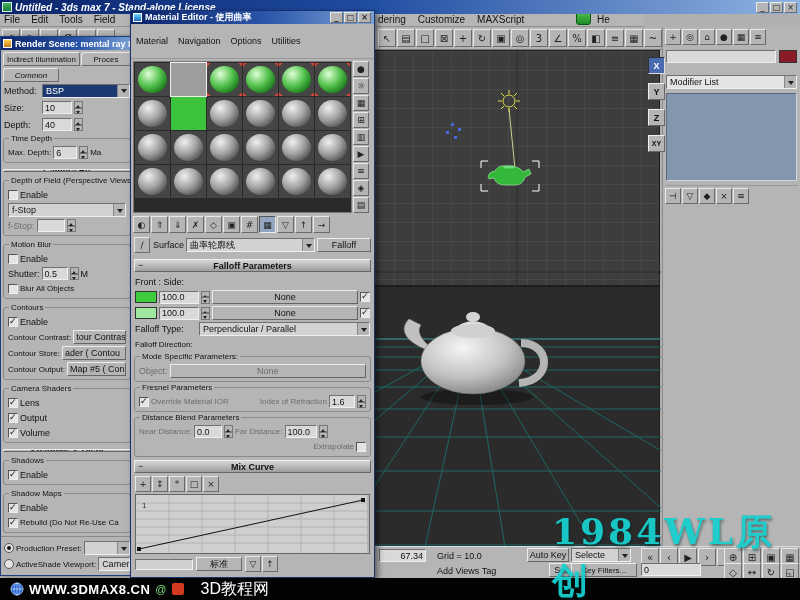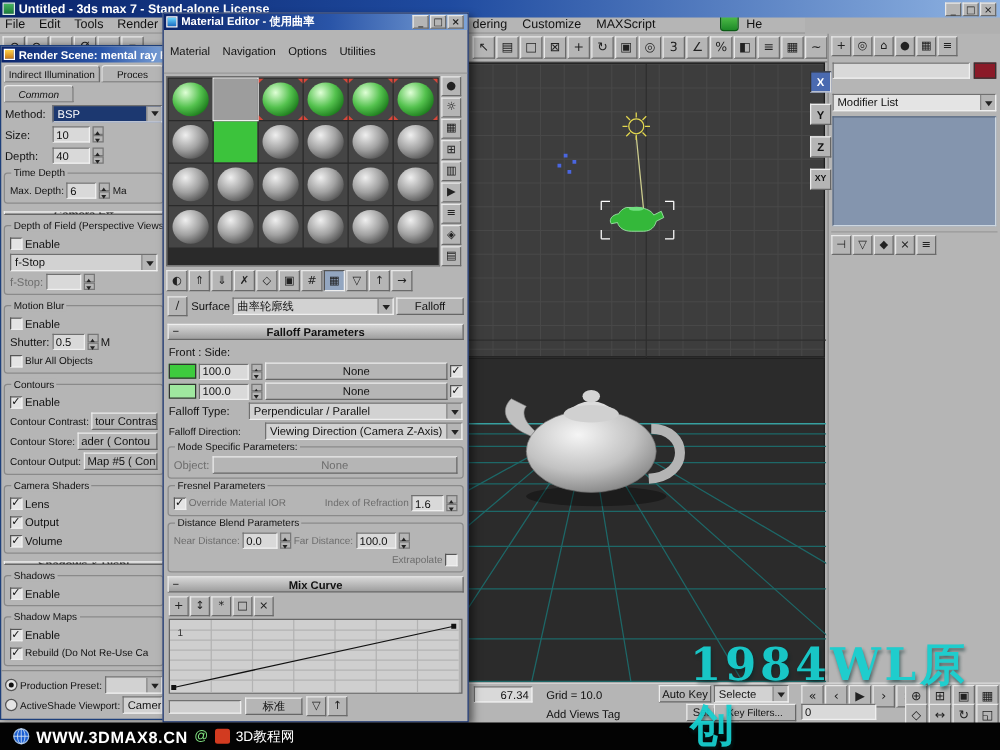--- a/index.html
+++ b/index.html
@@ -32,21 +32,21 @@
 .grp>.legend{position:absolute;top:-5px;left:5px;background:#b5b5b5;padding:0 2px;font-size:8px;white-space:nowrap;}
 .rollout{position:relative;height:13px;margin:3px 2px;background:linear-gradient(#d6d6d6,#9e9e9e);border:1px solid;border-color:#eee #666 #666 #eee;display:flex;align-items:center;justify-content:center;font-size:9px;font-weight:bold;overflow:hidden;}
 .rollout::before{content:"\2212";position:absolute;left:3px;top:0;font-weight:normal;}
 .ico{width:18px;height:18px;margin-right:1px;background:#b5b5b5;border:1px solid;border-color:#e8e8e8 #6a6a6a #6a6a6a #e8e8e8;font-size:10px;display:flex;align-items:center;justify-content:center;color:#222;font-family:"DejaVu Sans",sans-serif;flex:none;}
 .ico.pressed{background:#93a6c0;border-color:#555 #eee #eee #555;}
 .ico16{width:16px;height:16px;font-size:9px;}
 .ico17{width:17px;height:17px;font-size:9px;}
 .winbtn{width:13px;height:11px;font-size:8px;}
 
 
-.titlebar{position:absolute;left:0;top:0;width:800px;height:14px;background:linear-gradient(90deg,#0a246a,#1f4ba0 45%,#8fb3e2);display:flex;align-items:center;padding:0 2px;gap:3px;z-index:2;}
+.titlebar{position:absolute;left:0;top:0;width:800px;height:14px;background:linear-gradient(90deg,#0a246a,#1f4ba0 45%,#8fb3e2);display:flex;align-items:center;padding:0 2px;gap:3px;z-index:2;font-style:italic;}
 .title-text{color:#fff;font-size:10px;font-weight:bold;flex:1;white-space:nowrap;overflow:hidden;}
 .app-icon{width:10px;height:10px;min-width:10px;background:linear-gradient(#45b45f,#1b7a3a);border:1px solid #d8f0dc;}
 .winbtns{display:flex;}
 .menubar{position:absolute;left:0;top:14px;width:644px;height:13px;background:#b5b5b5;border-bottom:1px solid #909090;font-size:10px;}
 .mleft{position:absolute;left:4px;top:0;display:flex;gap:11px;}
 .mright{position:absolute;left:378px;top:0;display:flex;gap:12px;}
 .badge{position:absolute;left:576px;top:-4px;width:15px;height:15px;background:linear-gradient(#59c84f,#1e8a28);border:1px solid #0a5a14;border-radius:3px;}
 .help-part{position:absolute;left:597px;top:0;}
 .toolbar{position:absolute;left:0;top:27px;width:800px;height:23px;background:#b5b5b5;border-bottom:1px solid #7e7e7e;}
 .tb-left{position:absolute;left:2px;top:2px;display:flex;}
@@ -81,21 +81,21 @@
 .sb-selected{left:571px;top:1px;width:60px;}
 .sb-setkey{left:549px;top:16px;width:42px;height:14px;}
 .sb-keyfilters{left:571px;top:16px;width:66px;height:14px;font-size:8px;}
 .sb-time{left:641px;top:1px;display:flex;}
 .sb-timefield{left:641px;top:16px;width:60px;}
 .sb-nava{left:724px;top:1px;display:flex;}
 .sb-navb{left:724px;top:16px;display:flex;}
 .footer{position:absolute;left:0;top:578px;width:800px;height:22px;background:#030303;display:flex;align-items:center;gap:5px;padding-left:10px;z-index:25;}
 .site{color:#fff;font-weight:bold;font-size:13px;letter-spacing:.5px;}
 .sep{color:#7fdf7f;font-size:11px;}
-.sitename{color:#fff;font-size:11px;}
+.sitename{color:#fff;font-size:16px;margin-left:12px;}
 .slogo{width:12px;height:12px;background:#d23b20;border-radius:2px;}
 .watermark{position:absolute;left:552px;top:508px;z-index:30;font-family:"DejaVu Serif",serif;font-size:36px;font-weight:bold;letter-spacing:3px;opacity:.95;text-shadow:1px 2px 3px rgba(0,40,40,.6);}
 
 
 .rs-window{position:absolute;left:0;top:36px;width:134px;height:540px;background:#b5b5b5;border:1px solid #1d3f7a;z-index:5;box-shadow:2px 0 4px rgba(0,0,0,.4);overflow:hidden;display:flex;flex-direction:column;}
 .rs-title{height:13px;min-height:13px;background:linear-gradient(90deg,#0a246a,#2a55a8 60%,#7da3d8);display:flex;align-items:center;gap:3px;padding:0 2px;color:#fff;font-size:9px;font-weight:bold;white-space:nowrap;overflow:hidden;}
 .rs-icon{width:9px;height:9px;min-width:9px;background:linear-gradient(#ffd24a,#c87818);border:1px solid #fff;}
 .rs-tabs{display:flex;gap:1px;margin:2px 2px 0;}
 .tab{background:#b5b5b5;border:1px solid;border-color:#e8e8e8 #6a6a6a #6a6a6a #e8e8e8;border-radius:3px 3px 0 0;height:14px;font-size:8px;display:flex;align-items:center;justify-content:center;padding:0 3px;white-space:nowrap;overflow:hidden;}
 .rs-bottom{margin-top:auto;border-top:1px solid #8a8a8a;padding:2px 0;}
@@ -141,21 +141,21 @@
         <div class="ico winbtn">□</div>
         <div class="ico winbtn">×</div>
       </div>
   </div>
 
   <div class="menubar">
     <div class="mleft">
       <span class="menu-item">File</span>
       <span class="menu-item">Edit</span>
       <span class="menu-item">Tools</span>
-      <span class="menu-item">Render</span>
+      <span class="menu-item">Field</span>
     </div>
     <div class="mright">
       <span class="menu-item">dering</span>
       <span class="menu-item">Customize</span>
       <span class="menu-item">MAXScript</span>
     </div>
     <div class="badge"></div>
     <span class="help-part menu-item">He</span>
   </div>
 
@@ -709,24 +709,20 @@
       </div>
       <div class="row">
         <span class="lbl w62">Falloff Type:</span>
         <div class="dd grow">
             <span>Perpendicular / Parallel</span>
             <div class="arrow"></div>
           </div>
       </div>
       <div class="row">
         <span class="lbl w75 f8">Falloff Direction:</span>
-        <div class="dd grow f8">
-            <span>Viewing Direction (Camera Z-Axis)</span>
-            <div class="arrow"></div>
-          </div>
       </div>
       <div class="grp">
         <span class="legend">Mode Specific Parameters:</span>
         <div class="row">
             <span class="lbl dim">Object:</span>
             <div class="btn grow dim">None</div>
           </div>
       </div>
       <div class="grp">
         <span class="legend">Fresnel Parameters</span>

